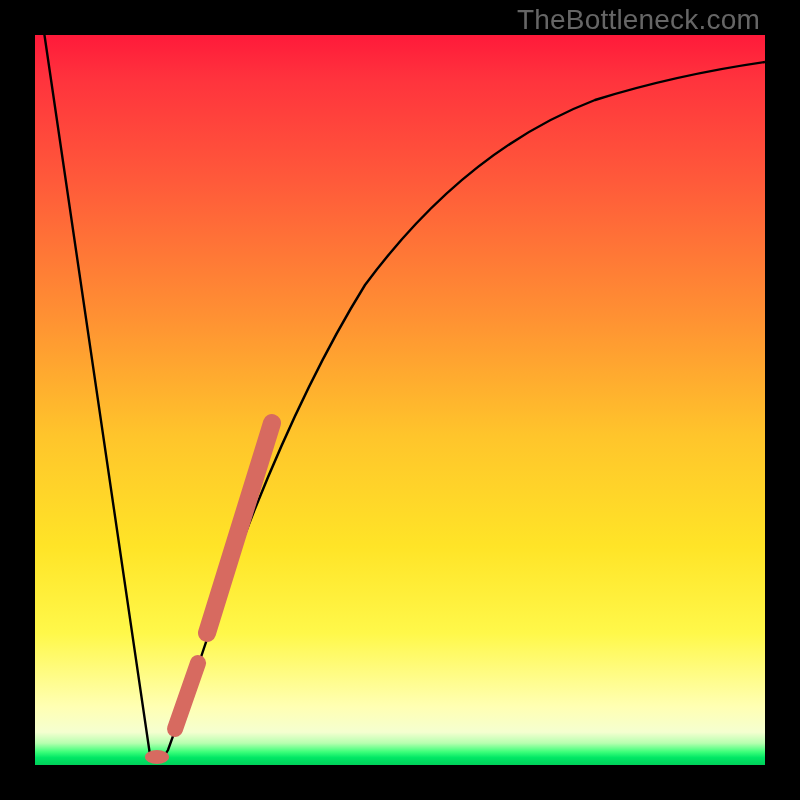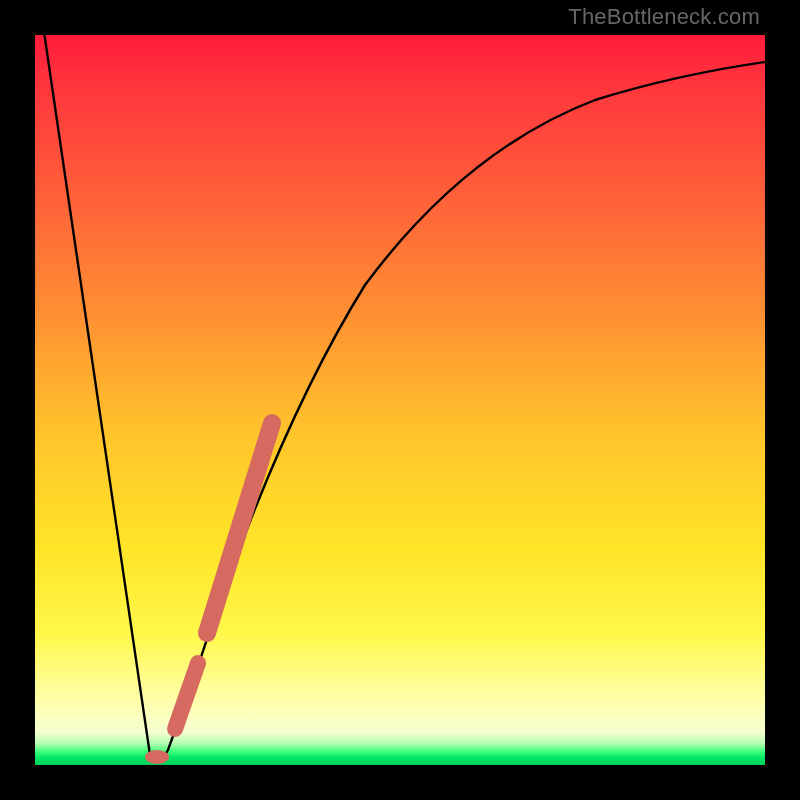--- a/index.html
+++ b/index.html
@@ -43,21 +43,21 @@
       #3cff7a 98.2%,
       #00e765 99%,
       #00d05a 100%
     );
   }
   .attribution {
     position: absolute;
     top: 4px;
     right: 40px;
     color: #666;
-    font-size: 22px;
+    font-size: 28px;
     letter-spacing: 0.2px;
     font-weight: 500;
     user-select: none;
   }
   svg.curve {
     position: absolute;
     left: 0;
     top: 0;
     width: 730px;
     height: 730px;

